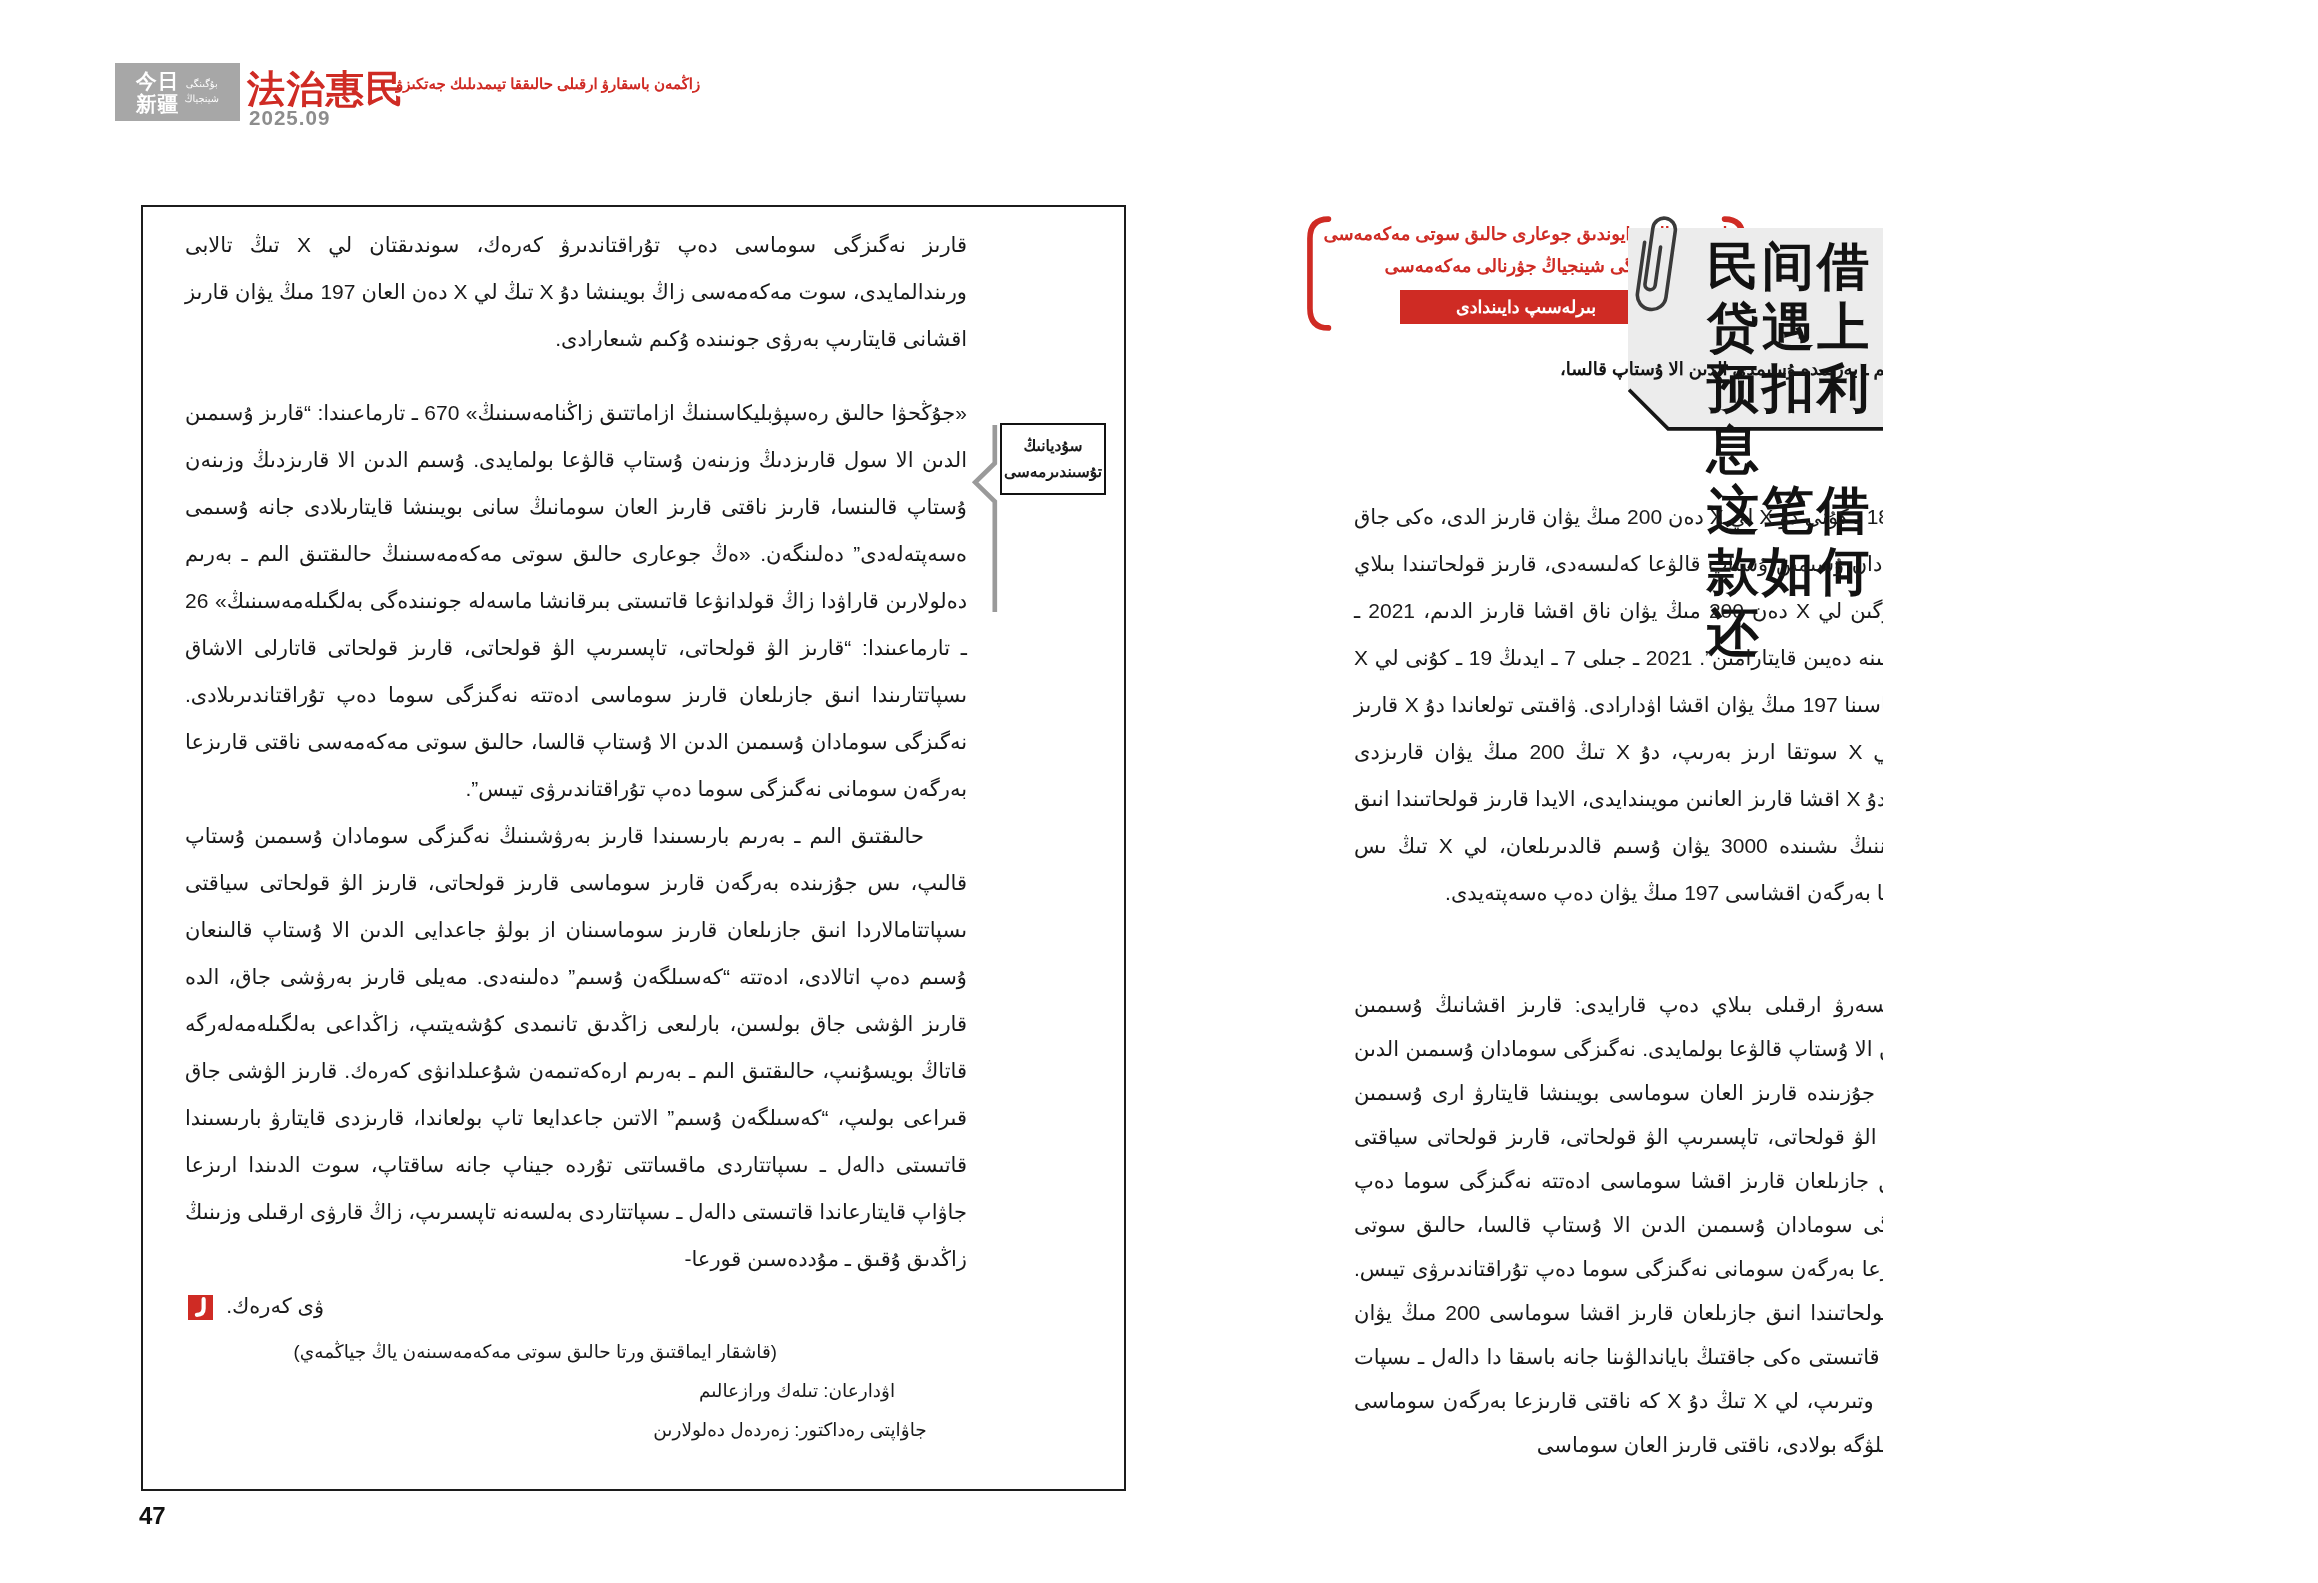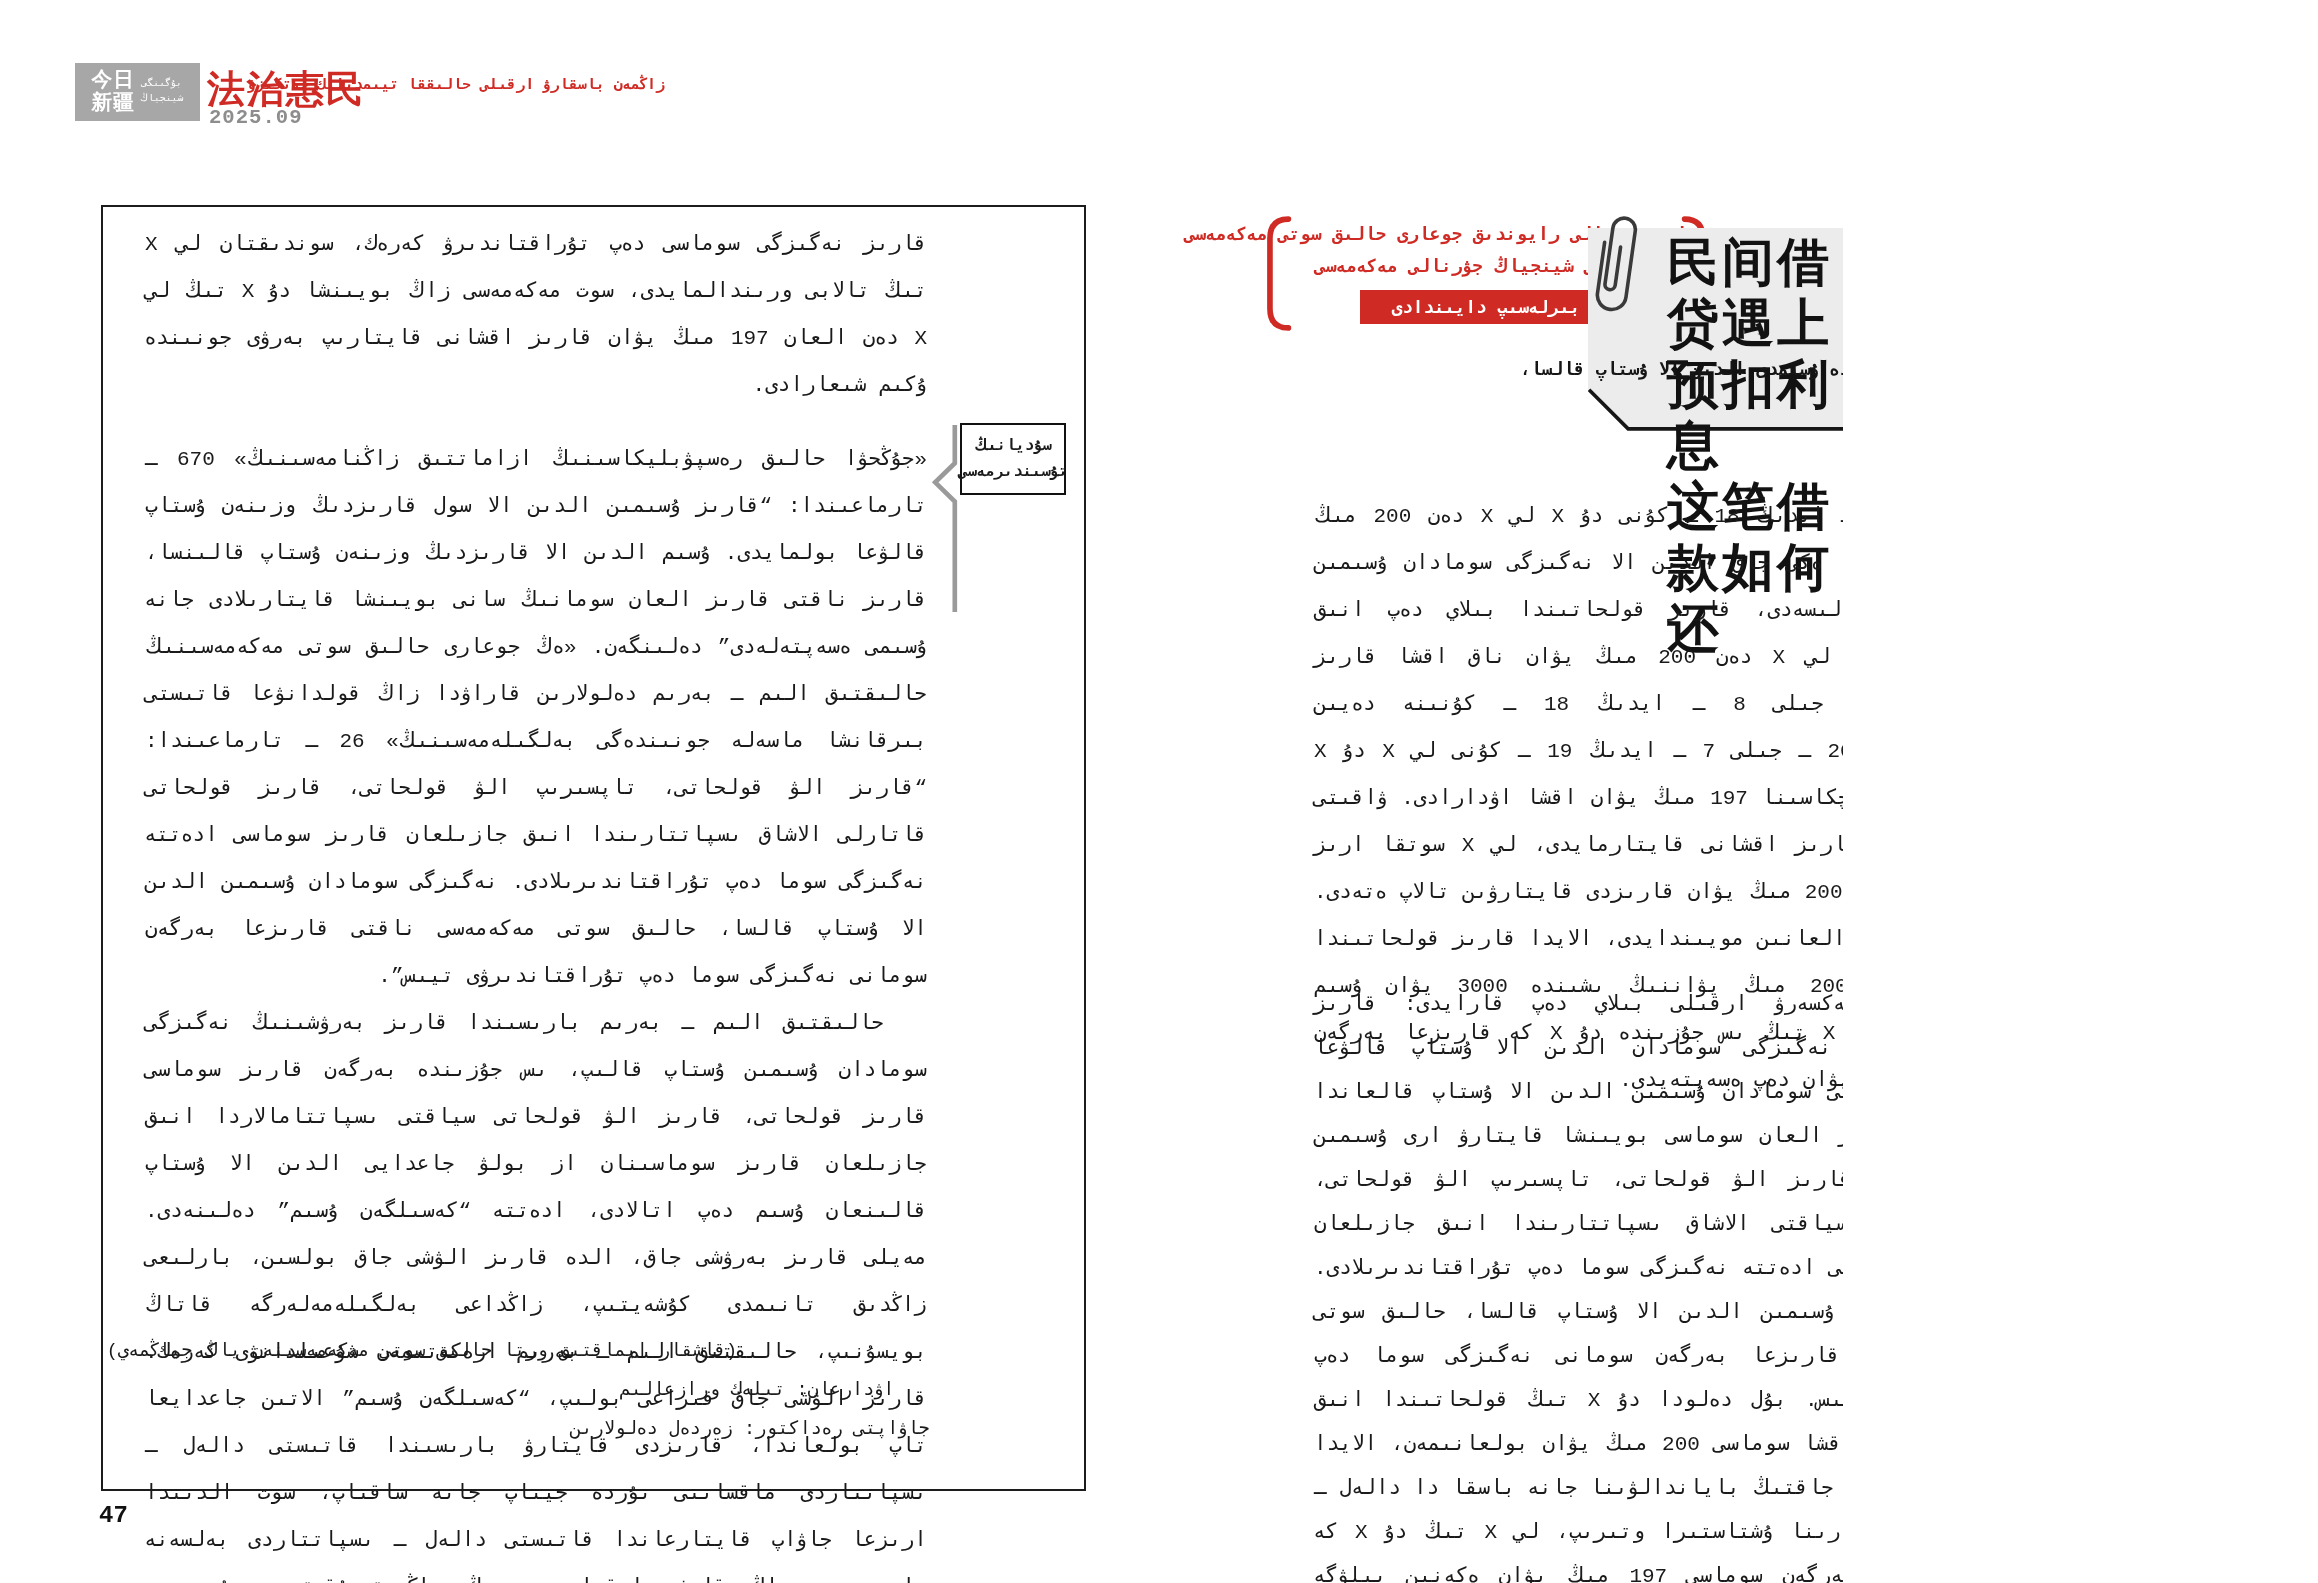--- a/index.html
+++ b/index.html
@@ -1,17 +1,17 @@
 <!DOCTYPE html>
 <html style="font-size:8.2px"><head>
 <meta charset="utf-8">
 <style>
   html,body{margin:0;padding:0;background:#fff;}
   .spread{position:relative;width:1843px;height:1584px;background:#ffffff;overflow:hidden;
-          font-family:Liberation Mono, monospace;color:#1a1a1a;}
+          font-family:Liberation Sans, sans-serif;color:#1a1a1a;margin-left:40px;}
   .abs{position:absolute;}
   .rtl{direction:rtl;}
   
   .logo-box{left:75px;top:63px;width:125px;height:58px;background:#a7a7a7;display:flex;align-items:center;justify-content:center;gap:5.2px;}
   .logo-cn{color:#fff;font-weight:bold;font-size:20.6px;line-height:1.12;letter-spacing:1px;text-align:center;}
   .logo-kk{color:#fff;font-size:9.8px;line-height:1.5;text-align:center;direction:rtl;}
   .brand-cn{left:207px;top:64px;font-size:38px;font-weight:bold;color:#cf2b24;letter-spacing:1.5px;}
   .issue-date{left:209px;top:106px;font-size:20.6px;font-weight:bold;color:#8d8d8d;letter-spacing:1px;}
   .masthead-slogan{left:356px;top:75px;width:309px;font-size:15px;font-weight:bold;color:#cf2b24;direction:rtl;text-align:left;white-space:nowrap;}
   

